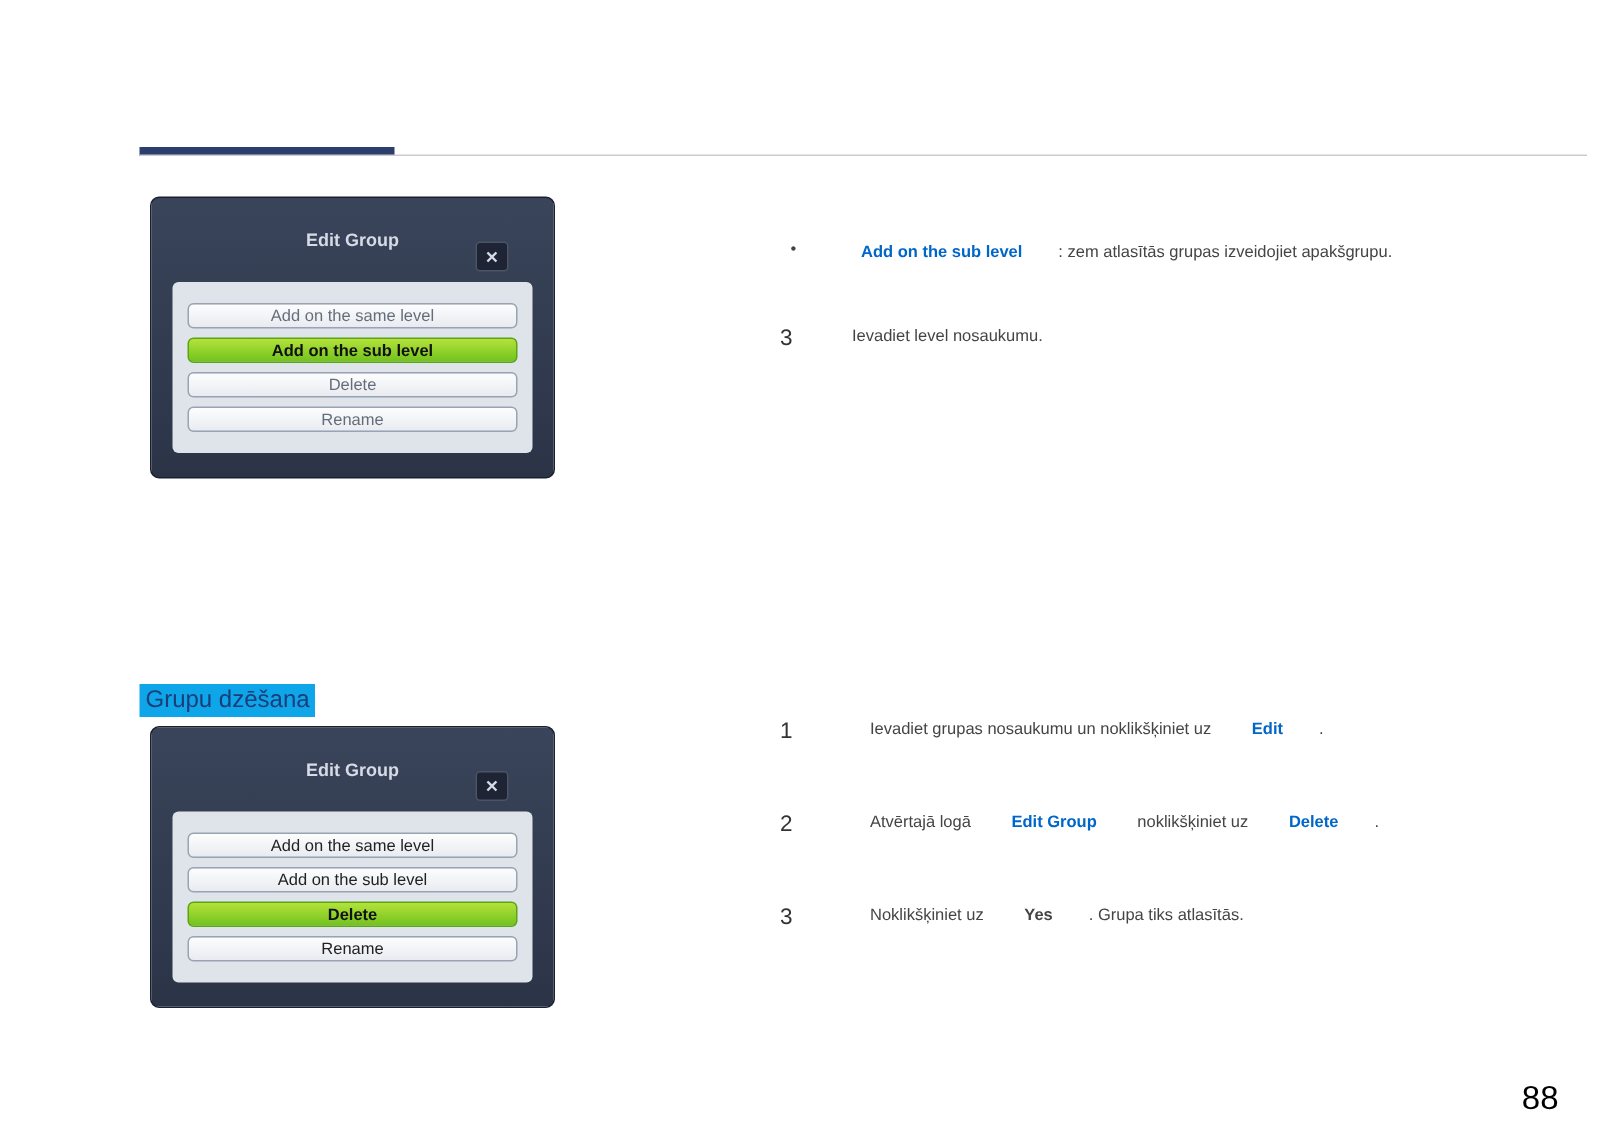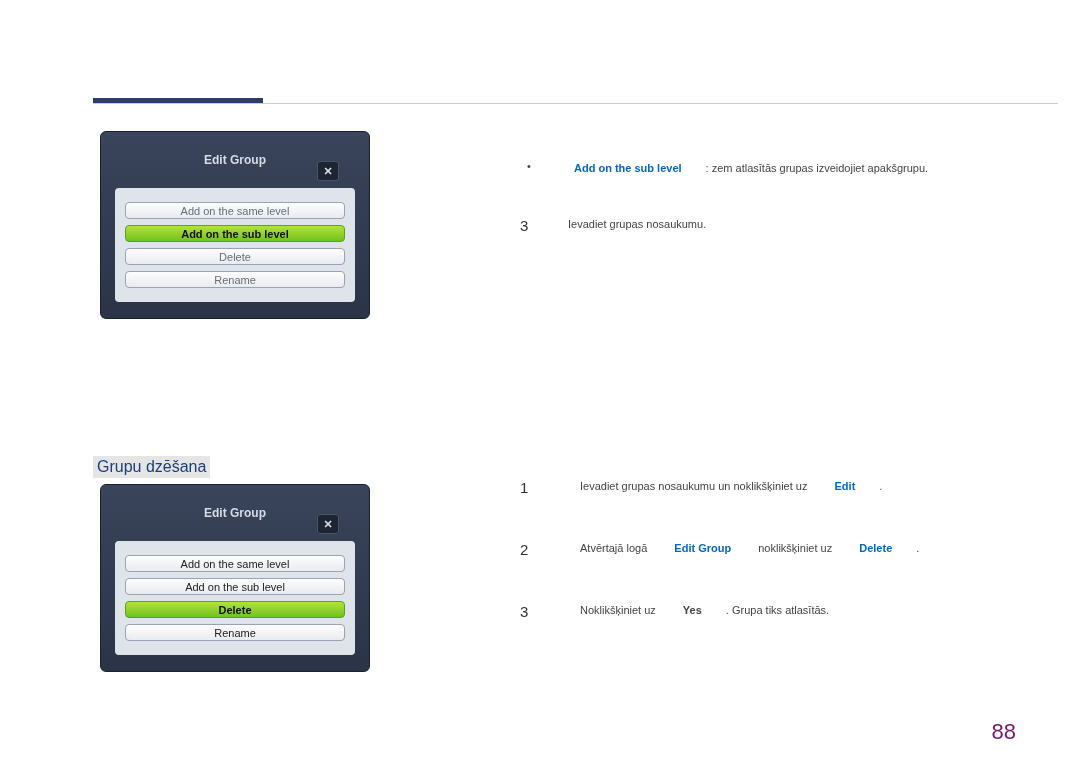--- a/index.html
+++ b/index.html
@@ -86,21 +86,21 @@
 .dlg-btn.active {
   background: linear-gradient(#b4e23a, #72c21e);
   border-color: #5aa516;
   color: #111;
   font-weight: bold;
 }
 .section-heading {
   position: absolute;
   left: 57px;
   top: 420px;
-  background: #e5e5e5;
+  background: #0ea5e9;
   color: #1a3e7a;
   font-size: 16px;
   font-weight: normal;
   padding: 2px 4px;
 }
 .right-col {
   position: absolute;
   left: 460px;
   width: 560px;
   font-size: 11px;
@@ -116,24 +116,24 @@
 .num-cell {
   width: 24px;
   font-size: 15px;
   color: #333;
 }
 .txt-cell { flex: 1; padding-top: 2px; }
 .blue { color: #0066c8; font-weight: bold; }
 .bold { font-weight: bold; }
 .page-num {
   position: absolute;
-  right: 76px;
+  right: 53px;
   bottom: 30px;
   font-size: 22px;
-  color: #701a75;
+  color: #000000;
 }
 </style>
 </head>
 <body>
 
 <div class="top-bar"></div>
 <div class="top-line"></div>
 
 <div class="dialog dialog1">
   <div class="dlg-head">
@@ -150,21 +150,21 @@
 
 <div class="right-col rc1">
   <div class="bullet-row">
     <div class="bullet-dot">•</div>
     <div class="txt-cell">
       <span class="blue">Add on the sub level</span><span>: zem atlasītās grupas izveidojiet apakšgrupu.</span>
     </div>
   </div>
   <div class="num-row">
     <div class="num-cell">3</div>
-    <div class="txt-cell">Ievadiet grupas nosaukumu.</div>
+    <div class="txt-cell">Ievadiet level nosaukumu.</div>
   </div>
 </div>
 
 <div class="section-heading">Grupu dzēšana</div>
 
 <div class="dialog dialog2">
   <div class="dlg-head">
     <span>Edit Group</span>
     <div class="dlg-close">✕</div>
   </div>

